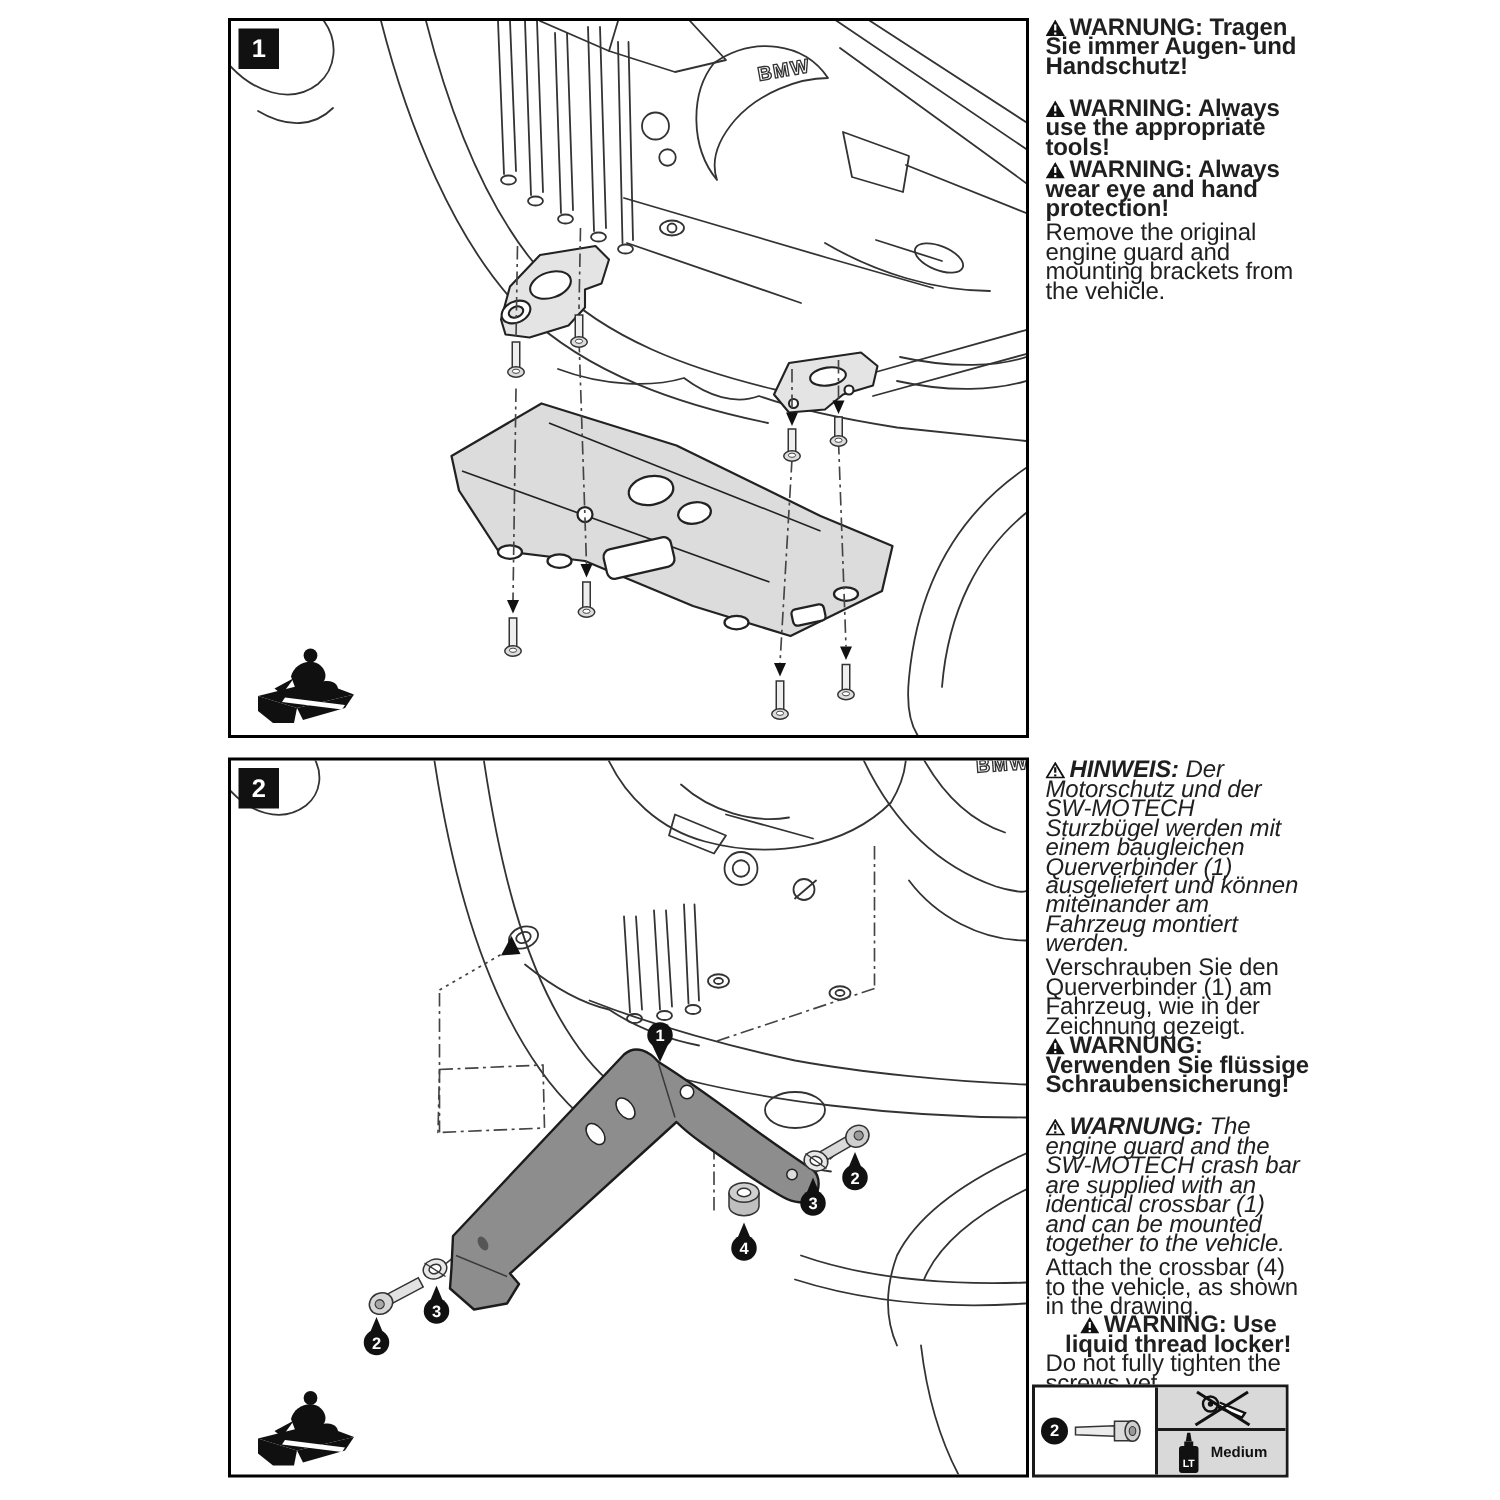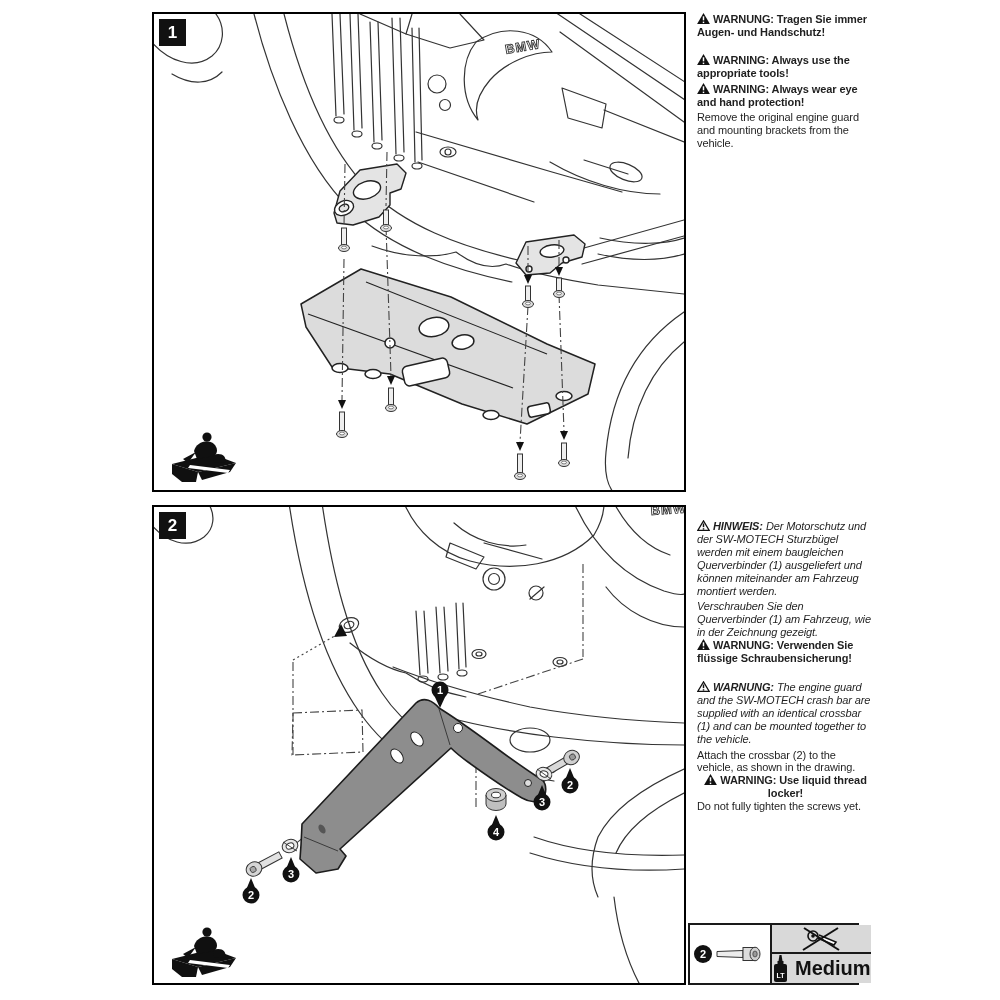--- a/index.html
+++ b/index.html
@@ -11,39 +11,39 @@
     position:absolute;left:152px;width:534px;height:480px;
     border:2px solid #000;background:#fff;box-sizing:border-box;
   }
   #panel1{top:12px;}
   #panel2{top:505px;}
   .panel svg.art{position:absolute;left:0;top:0;width:530px;height:476px;display:block;}
   .step-badge{
     position:absolute;top:5px;left:5px;width:27px;height:27px;background:#111;
     color:#fff;font-weight:bold;font-size:17px;display:flex;align-items:center;justify-content:center;z-index:3;
   }
-  .notes{position:absolute;left:697px;width:177px;font-size:11px;line-height:12.9px;letter-spacing:-0.1px;}
+  .notes{position:absolute;left:697px;width:177px;font-size:16px;line-height:12.9px;letter-spacing:-0.1px;}
   #notes1{top:13px;}
-  #notes2{top:520px;}
+  #notes2{top:508px;}
   .notes p{margin:0 0 3px 0;}
   .b{font-weight:700;}
   .i{font-style:italic;}
   .bi{font-weight:700;font-style:italic;}
   .gap-top{margin-top:15px !important;}
   .wicon{display:inline-block;vertical-align:-1px;margin-right:3px;line-height:0;}
   
   #hw-table{
     position:absolute;left:688px;top:923px;width:171px;height:62px;
     border:2px solid #1a1a1a;background:#fff;box-sizing:border-box;
     display:grid;grid-template-columns:82px 1fr;grid-template-rows:1fr 1fr;
   }
   .hw-left{grid-row:1/3;border-right:2px solid #1a1a1a;display:flex;align-items:center;gap:3px;padding-left:4px;}
   .hw-r1{background:#d9d9d9;border-bottom:2px solid #1a1a1a;display:flex;align-items:center;justify-content:center;}
   .hw-r2{background:#d9d9d9;display:flex;align-items:center;justify-content:center;gap:6px;}
-  .hw-strength{font-weight:700;font-size:20px;color:#111;}
+  .hw-strength{font-weight:700;font-size:10px;color:#111;}
   .hw-badge{
     width:18px;height:18px;border-radius:50%;background:#111;color:#fff;font-weight:700;
     font-size:11px;display:flex;align-items:center;justify-content:center;flex:0 0 auto;
   }
   svg text.callout-num{font-family:"Liberation Sans",sans-serif;font-weight:bold;font-size:11px;fill:#fff;text-anchor:middle;}
   svg text.bmw{font-family:"Liberation Sans",sans-serif;font-weight:bold;font-size:13px;fill:#fff;stroke:#333;stroke-width:0.9px;letter-spacing:1px;}
 </style>
 </head>
 <body>
 
@@ -367,33 +367,33 @@
         </svg></span><span>WARNING: Always wear eye and hand protection!</span></p>
   <p><span>Remove the original engine guard and mounting brackets from the vehicle.</span></p>
 </div>
 
 <div class="notes" id="notes2">
   <p class="i"><span class="wicon"><svg width="13" height="11" viewBox="0 0 14 12">
           <path d="M7,0.9 L13.2,11.3 L0.8,11.3 Z" fill="#fff" stroke="#111" stroke-width="1.3"></path>
           <rect x="6.2" y="3.8" width="1.6" height="4" fill="#111"></rect>
           <rect x="6.2" y="9" width="1.6" height="1.5" fill="#111"></rect>
         </svg></span><span class="bi">HINWEIS:</span> <span>Der Motorschutz und der SW-MOTECH Sturzbügel werden mit einem baugleichen Querverbinder (1) ausgeliefert und können miteinander am Fahrzeug montiert werden.</span></p>
-  <p style="margin-bottom:0;font-style:italic;"><span>Verschrauben Sie den Querverbinder (1) am Fahrzeug, wie in der Zeichnung gezeigt.</span></p>
+  <p style="margin-bottom:0;"><span>Verschrauben Sie den Querverbinder (1) am Fahrzeug, wie in der Zeichnung gezeigt.</span></p>
   <p class="b" style="margin-bottom:16px;"><span class="wicon"><svg width="13" height="11" viewBox="0 0 14 12">
           <path d="M7,0 L14,12 L0,12 Z" fill="#111"></path>
           <rect x="6.2" y="3.6" width="1.6" height="4.4" fill="#fff"></rect>
           <rect x="6.2" y="9.4" width="1.6" height="1.6" fill="#fff"></rect>
         </svg></span><span>WARNUNG: Verwenden Sie flüssige Schraubensicherung!</span></p>
 
   <p class="i gap-top"><span class="wicon"><svg width="13" height="11" viewBox="0 0 14 12">
           <path d="M7,0.9 L13.2,11.3 L0.8,11.3 Z" fill="#fff" stroke="#111" stroke-width="1.3"></path>
           <rect x="6.2" y="3.8" width="1.6" height="4" fill="#111"></rect>
           <rect x="6.2" y="9" width="1.6" height="1.5" fill="#111"></rect>
         </svg></span><span class="bi">WARNUNG:</span> <span>The engine guard and the SW-MOTECH crash bar are supplied with an identical crossbar (1) and can be mounted together to the vehicle.</span></p>
-  <p style="margin-bottom:0;"><span>Attach the crossbar (2) to the vehicle, as shown in the drawing.</span></p>
+  <p style="margin-bottom:0;"><span>Attach the crossbar (4) to the vehicle, as shown in the drawing.</span></p>
   <p class="b" style="margin-bottom:0;text-align:center;"><span class="wicon"><svg width="13" height="11" viewBox="0 0 14 12">
           <path d="M7,0 L14,12 L0,12 Z" fill="#111"></path>
           <rect x="6.2" y="3.6" width="1.6" height="4.4" fill="#fff"></rect>
           <rect x="6.2" y="9.4" width="1.6" height="1.6" fill="#fff"></rect>
         </svg></span><span>WARNING: Use liquid thread locker!</span></p>
   <p><span>Do not fully tighten the screws yet.</span></p>
 </div>
 
 <div id="hw-table">
   <div class="hw-left">

